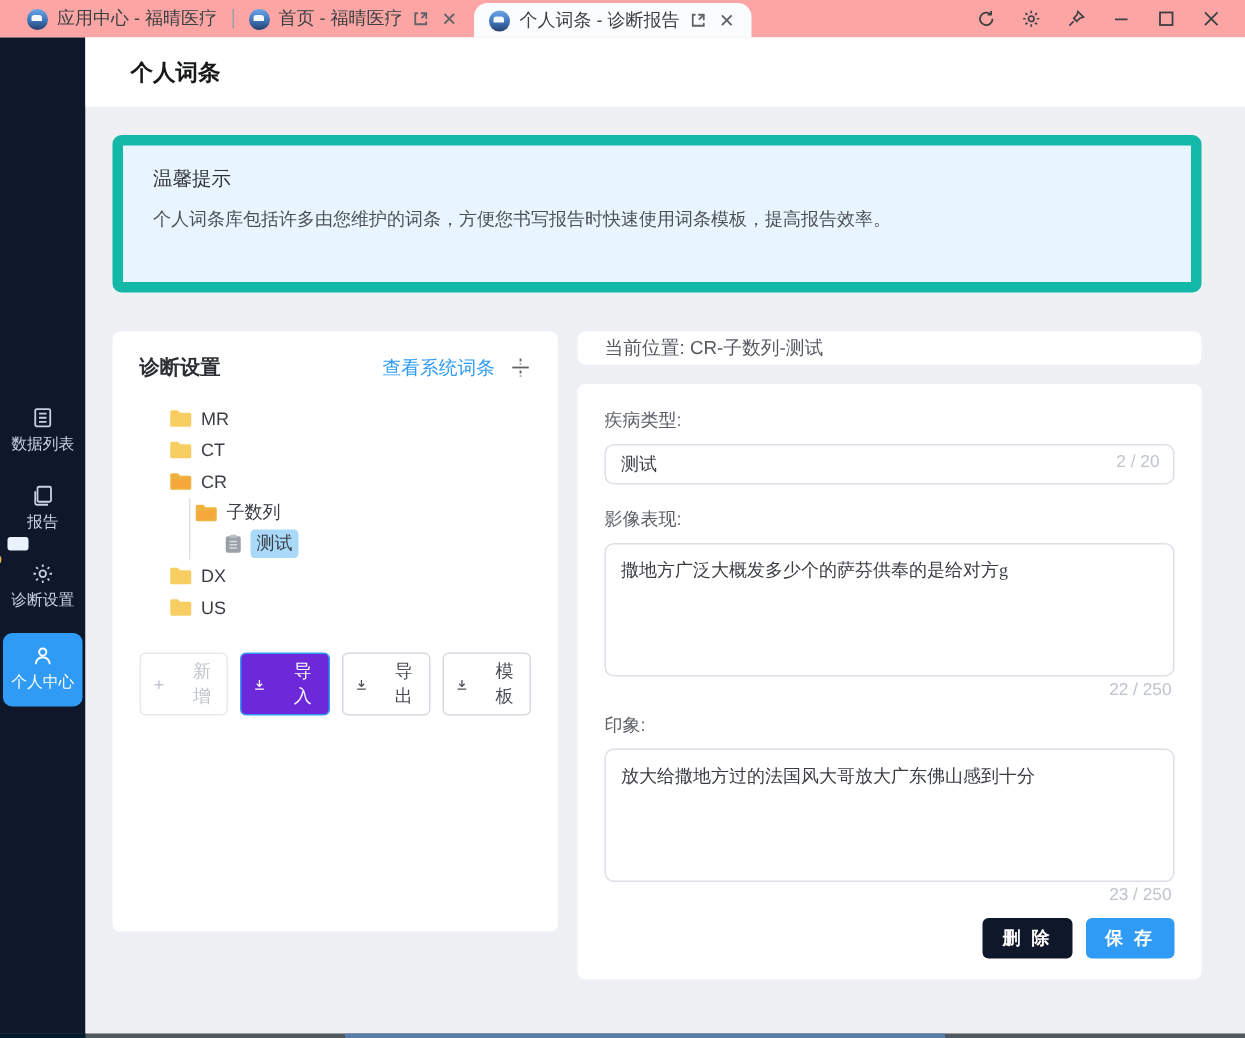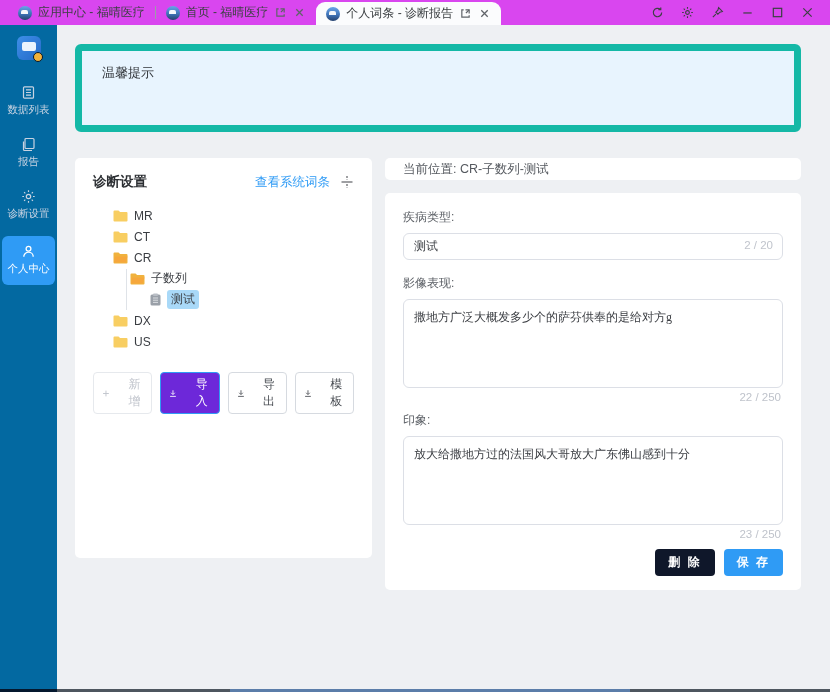--- a/index.html
+++ b/index.html
@@ -2,40 +2,40 @@
 <html><head>
 <meta charset="utf-8">
 <style>
   * { margin:0; padding:0; box-sizing:border-box; }
   html,body { width:830px; height:692px; overflow:hidden;
     font-family:"Liberation Sans","DejaVu Sans",sans-serif; }
   body { position:relative; background:#eef0f3; }
 
   
   .titlebar { position:absolute; top:0; left:0; width:830px; height:25px;
-    background:#d946ef; display:flex; align-items:stretch; font-size:12px; color:#3c4043; }
+    background:#fca5a5; display:flex; align-items:stretch; font-size:12px; color:#3c4043; }
   .tab { display:flex; align-items:center; gap:6px; padding:0 10px; position:relative; }
   .tab.inactive { background:transparent; }
   .tab.active { background:#fbfcfd; border-radius:9px 9px 0 0; margin-top:2px; padding-top:0; }
   .tab-sep { width:1px; height:13px; background:#9aa0a6; align-self:center; }
   .favicon { width:14px; height:14px; border-radius:50%; flex:0 0 auto;
     background:linear-gradient(180deg,#6aa5e8 0%,#3f74b8 55%,#24416e 100%);
     position:relative; }
   .favicon::after { content:""; position:absolute; left:3px; top:4px; width:7px; height:4px;
     background:#f4f7fb; border-radius:2px 2px 0 0; }
   .tab-title { white-space:nowrap; }
   .tab-ico { width:13px; height:13px; display:flex; align-items:center; justify-content:center; color:#5f6368; }
   .tab-ico svg { width:11px; height:11px; }
   .win-controls { margin-left:auto; display:flex; align-items:center; padding-right:8px; }
   .win-btn { width:30px; height:25px; display:flex; align-items:center; justify-content:center; color:#3c4043; }
   .win-btn svg { width:13px; height:13px; }
 
   
   .app { position:absolute; top:25px; left:0; width:830px; height:667px; display:flex; }
-  .sidebar { width:57px; background:#0369a1; display:flex; flex-direction:column; align-items:center; flex:0 0 57px; }
+  .sidebar { width:57px; background:#0f172a; display:flex; flex-direction:row; align-items:center; flex:0 0 57px; }
   .logo { width:24px; height:24px; margin-top:11px; border-radius:6px;
     background:linear-gradient(135deg,#3d8fe8,#2569c8); position:relative; }
   .logo::before { content:""; position:absolute; left:5px; top:6px; width:14px; height:9px;
     background:#eaf3fd; border-radius:2px; }
   .logo::after { content:""; position:absolute; right:-2px; bottom:-2px; width:8px; height:8px;
     border-radius:50%; background:#f2b13c; border:1px solid #04182e; }
   .nav { margin-top:20px; display:flex; flex-direction:column; gap:9px; width:100%; }
   .nav-item { display:flex; flex-direction:column; align-items:center; gap:3px; padding:5px 0 6px;
     color:#c8d3e2; font-size:10.5px; width:53px; margin:0 2px; border-radius:6px; }
   .nav-item svg { width:15px; height:15px; }
@@ -211,24 +211,28 @@
         <svg viewBox="0 0 15 15" fill="none" stroke="currentColor" stroke-width="1.3">
             <circle cx="7.5" cy="4.7" r="2.4"></circle>
             <path d="M2.8 12.8 a4.7 4.7 0 0 1 9.4 0"></path>
           </svg>
         <span>个人中心</span>
       </div>
     </div>
   </div>
 
   <div class="main">
+    <div class="page-header">
+      <span class="page-title">个人词条</span>
+    </div>
 
     <div class="content">
       <div class="notice">
         <div class="notice-title">温馨提示</div>
+        <div class="notice-body">个人词条库包括许多由您维护的词条，方便您书写报告时快速使用词条模板，提高报告效率。</div>
       </div>
 
       <div class="panels">
 
         <div class="card left-card">
           <div class="left-head">
             <span class="left-title">诊断设置</span>
             <span class="sys-link">查看系统词条</span>
             <span class="expand-ico">
               <svg viewBox="0 0 14 14" stroke="currentColor" stroke-width="1.2" fill="none">

